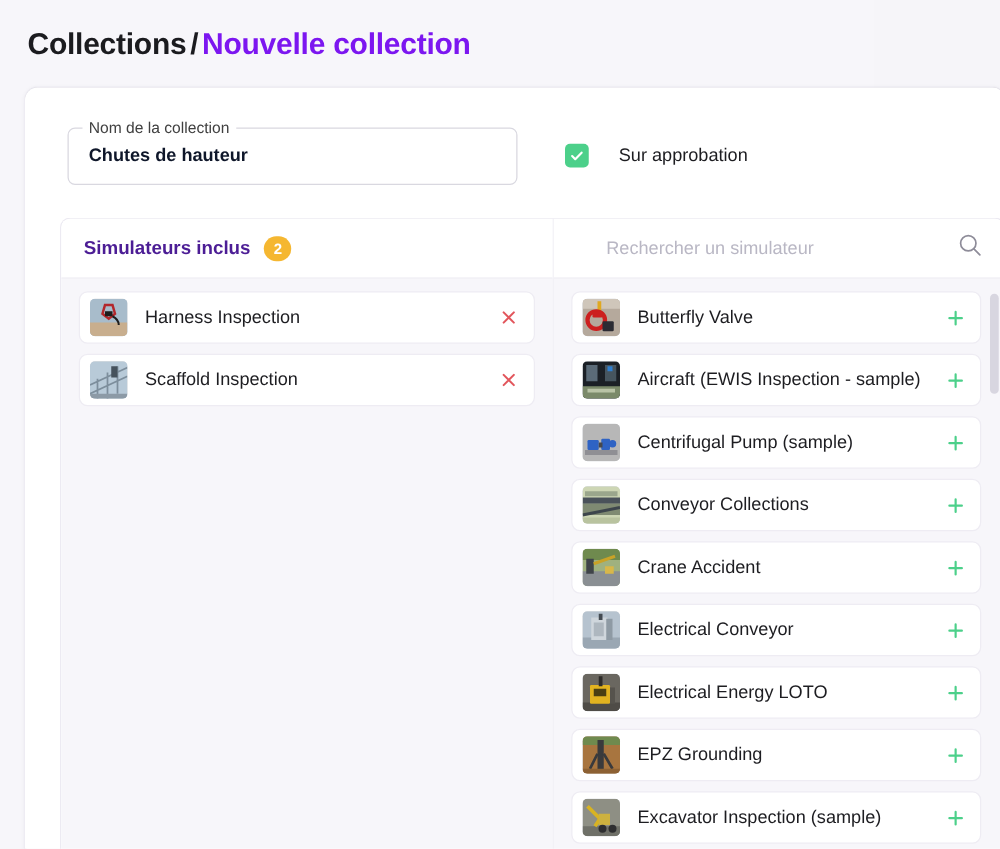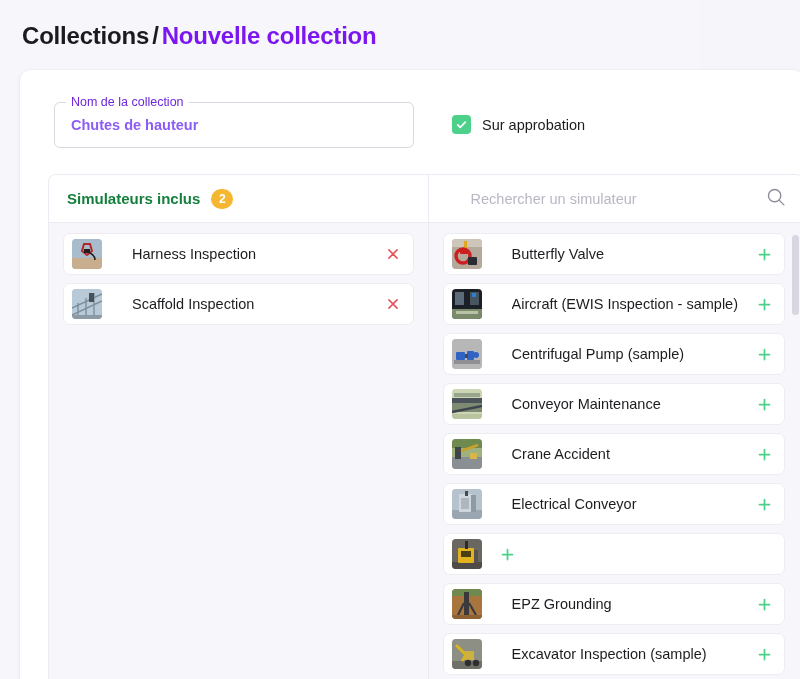--- a/index.html
+++ b/index.html
@@ -50,41 +50,41 @@
     border-radius: 6px;
     background: #fff;
   }
   .field-notch {
     position: absolute;
     left: 12px; top: -8px;
     height: 16px;
     padding: 0 5px;
     background: #fff;
     font-size: 12.5px;
-    color: #6d28d9;
+    color: #404040;
     line-height: 16px;
     white-space: nowrap;
   }
   .field-value {
     position: absolute;
     left: 17px; top: 0; right: 12px; bottom: 0;
     display: flex; align-items: center;
     font-size: 14.5px;
     font-weight: 700;
-    color: #8b5cf6;
+    color: #0f172a;
     background: transparent;
     border: none; outline: none;
     font-family: inherit;
   }
 
   
   .approval {
     position: absolute;
     left: 432px; top: 45px;
-    display: flex; align-items: center; gap: 11px;
+    display: flex; align-items: center; gap: 24px;
   }
   .cb {
     width: 19px; height: 19px;
     border-radius: 4px;
     background: #4cd08a;
     display: flex; align-items: center; justify-content: center;
     flex: 0 0 auto;
   }
   .cb svg { display: block; }
   .approval-label {
@@ -119,21 +119,21 @@
     height: 48px;
     flex: 0 0 48px;
     border-bottom: 1px solid #eceaf2;
     display: flex; align-items: center;
     padding: 0 18px;
     background: #fff;
   }
   .pane-title {
     font-size: 15px;
     font-weight: 700;
-    color: #15803d;
+    color: #4c1d95;
   }
   .badge {
     margin-left: 11px;
     min-width: 22px; height: 20px;
     border-radius: 10px;
     background: #f5b731;
     color: #ffffff;
     font-size: 12px;
     font-weight: 700;
     display: flex; align-items: center; justify-content: center;
@@ -171,21 +171,20 @@
   .list-body.right { padding-right: 18px; }
 
   .row {
     height: 42px;
     background: #ffffff;
     border: 1px solid #eeecf3;
     border-radius: 7px;
     margin-bottom: 8px;
     display: flex; align-items: center;
     padding: 0 10px 0 8px;
-    gap: 16px;
   }
   .thumb {
     width: 30px; height: 30px;
     border-radius: 4px;
     flex: 0 0 auto;
     overflow: hidden;
     background: #cfd3d8;
     position: relative;
   }
   .thumb svg { display: block; width: 100%; height: 100%; }
@@ -359,21 +358,21 @@
               <span class="thumb">
                 <svg viewBox="0 0 30 30">
                   <rect width="30" height="30" fill="#cdd6b4"></rect>
                   <rect y="9" width="30" height="5" fill="#4a525a"></rect>
     <rect y="14" width="30" height="9" fill="#7f8a72"></rect>
                   <path d="M0 23 L30 17" stroke="#3d454c" stroke-width="2.4"></path>
     <rect x="2" y="4" width="26" height="4" fill="#9aa68c"></rect>
                   <rect y="25" width="30" height="5" fill="#b9c39f"></rect>
                 </svg>
               </span>
-              <span class="row-label">Conveyor Maintenance</span>
+              <span class="row-label">Conveyor Collections</span>
               <span class="act">
                 <svg width="15" height="15" viewBox="0 0 24 24" aria-hidden="true">
                   <path d="M12 4 V20 M4 12 H20" stroke="#4cd08a" stroke-width="2.8" stroke-linecap="round"></path>
                 </svg>
               </span>
             </div>
             <div class="row">
               <span class="thumb">
                 <svg viewBox="0 0 30 30">
                   <rect width="30" height="30" fill="#9fb17f"></rect>
@@ -413,20 +412,21 @@
               <span class="thumb">
                 <svg viewBox="0 0 30 30">
                   <rect width="30" height="30" fill="#6a6760"></rect>
                   <rect y="23" width="30" height="7" fill="#4f4c47"></rect>
     <rect x="6" y="9" width="16" height="15" rx="1" fill="#e2b320"></rect>
                   <rect x="9" y="12" width="10" height="6" fill="#4a3f13"></rect>
     <rect x="13" y="2" width="3" height="8" fill="#2d2b28"></rect>
                   <rect x="22" y="11" width="4" height="13" fill="#56534d"></rect>
                 </svg>
               </span>
+              <span class="row-label">Electrical Energy LOTO</span>
               <span class="act">
                 <svg width="15" height="15" viewBox="0 0 24 24" aria-hidden="true">
                   <path d="M12 4 V20 M4 12 H20" stroke="#4cd08a" stroke-width="2.8" stroke-linecap="round"></path>
                 </svg>
               </span>
             </div>
             <div class="row">
               <span class="thumb">
                 <svg viewBox="0 0 30 30">
                   <rect width="30" height="30" fill="#a8753f"></rect>

